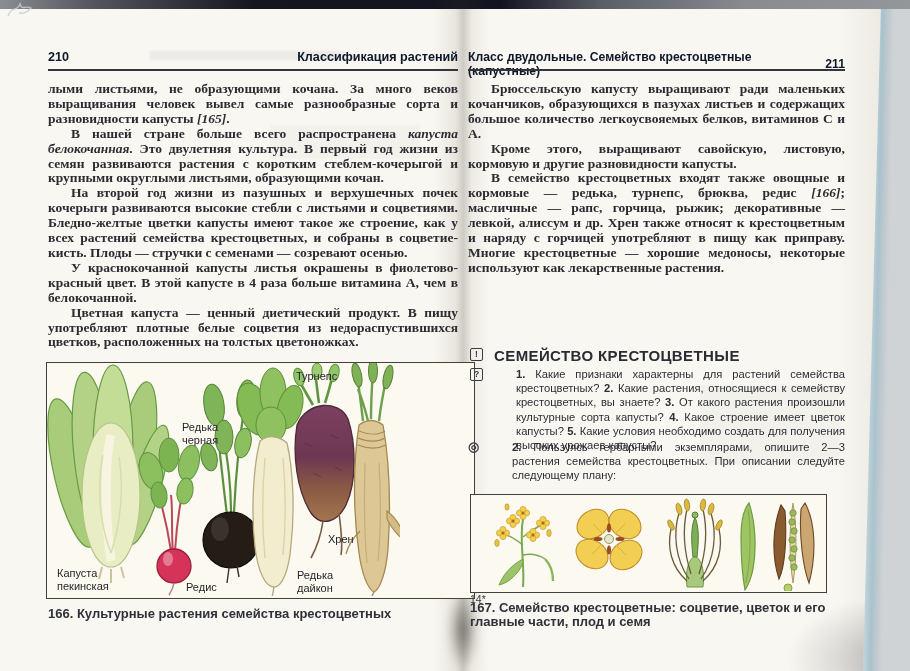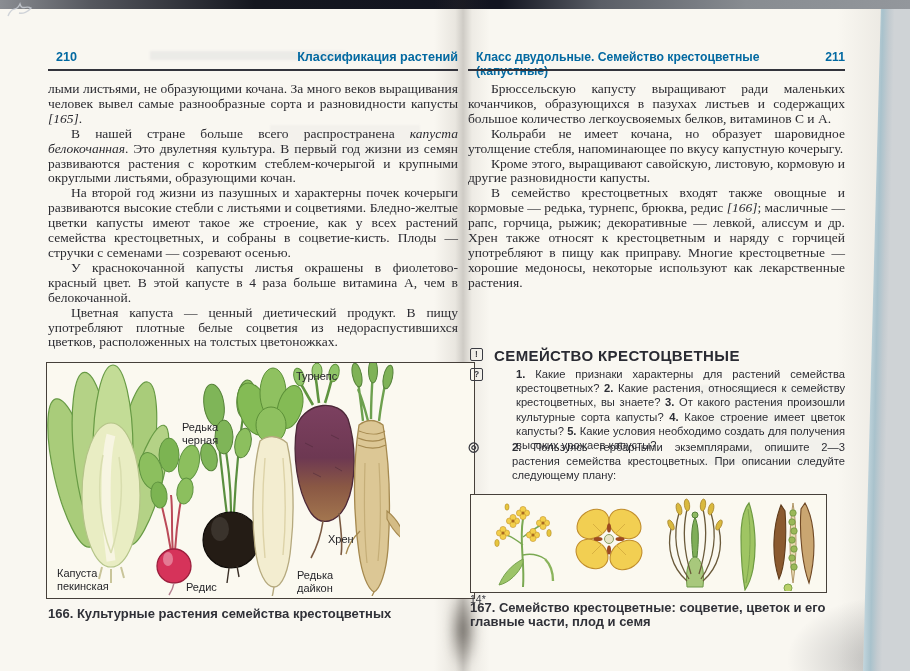--- a/index.html
+++ b/index.html
@@ -25,24 +25,24 @@
   .gutter{position:absolute;left:434px;top:0;width:56px;height:671px;z-index:5;pointer-events:none;
     background:linear-gradient(to right,rgba(90,80,68,0) 0%,rgba(90,80,68,0.10) 38%,rgba(55,48,42,0.22) 52%,rgba(90,80,68,0.07) 68%,rgba(90,80,68,0) 100%);}
   .gutter-blob{position:absolute;left:442px;top:575px;width:42px;height:110px;z-index:5;pointer-events:none;
     background:radial-gradient(closest-side,rgba(40,34,28,0.55),rgba(40,34,28,0) 75%);filter:blur(4px);}
   .doodle{position:absolute;left:5px;top:0;z-index:6;}
   .ghost{position:absolute;z-index:6;filter:blur(1.2px);pointer-events:none;}
   
   .page{position:absolute;top:0;z-index:7;color:#2b2b31;}
   .page-left{left:48px;width:410px;}
   .page-right{left:468px;width:377px;}
-  .running-head{position:absolute;left:8px;right:0;top:50px;display:flex;justify-content:space-between;
-    align-items:flex-start;font-family:"Liberation Sans",sans-serif;font-weight:bold;font-size:12.6px;color:#0369a1;}
+  .running-head{position:absolute;left:0;right:0;top:50px;display:flex;justify-content:space-between;
+    align-items:center;font-family:"Liberation Sans",sans-serif;font-weight:bold;font-size:12.6px;color:#0f172a;}
   .rule{position:absolute;left:0;right:0;top:69px;height:2.4px;background:#33343c;}
-  .body-text{position:absolute;left:0;right:0;top:82px;font-size:13.5px;line-height:14.9px;text-align:justify;}
+  .body-text{position:absolute;left:0;right:0;top:82px;font-size:13.5px;line-height:14.9px;text-align:justify;font-weight:bold;}
   .body-text p{margin:0;}
   .body-text p.ind{text-indent:23px;}
   .fig-box{position:absolute;box-sizing:border-box;background:#fbf9f0;border:1.6px solid #46403a;}
   .fig-left{left:-2px;top:362px;width:429px;height:237px;}
   .fig-right{left:2px;top:494px;width:357px;height:99px;border-width:1.2px;}
   .caption{position:absolute;font-family:"Liberation Sans",sans-serif;font-weight:bold;font-size:13px;
     line-height:14px;color:#303138;}
   .cap-left{left:0;top:607px;}
   .cap-right{left:2px;top:601px;font-weight:600;}
   .marker-row{position:absolute;display:flex;align-items:flex-start;
@@ -82,21 +82,21 @@
   <div class="page page-left">
     <div class="running-head">
       <span>210</span>
       <span>Классификация растений</span>
     </div>
     <div class="rule"></div>
 
     <div class="body-text">
       <p><span>лыми листьями, не образующими кочана. За много веков выращивания человек вывел самые разнообразные сорта и разновидности капусты </span><span style="font-style: italic;">[165]</span><span>.</span></p>
       <p class="ind"><span>В нашей стране больше всего распространена </span><span style="font-style: italic;">капуста белокочанная</span><span>. Это двулетняя культура. В первый год жизни из семян развиваются растения с коротким стеблем-кочерыгой и крупными округлыми листьями, образующими кочан.</span></p>
-      <p class="ind"><span>На второй год жизни из пазушных и характерны почек кочерыги развиваются высокие стебли с листьями и соцветиями. Бледно-желтые цветки капусты имеют такое же строение, как у всех растений семейства крестоцветных, и собраны в соцветие-кисть. Плоды — стручки с семенами — созревают осенью.</span></p>
+      <p class="ind"><span>На второй год жизни из пазушных и верхушечных почек кочерыги развиваются высокие стебли с листьями и соцветиями. Бледно-желтые цветки капусты имеют такое же строение, как у всех растений семейства крестоцветных, и собраны в соцветие-кисть. Плоды — стручки с семенами — созревают осенью.</span></p>
       <p class="ind"><span>У краснокочанной капусты листья окрашены в фиолетово-красный цвет. В этой капусте в 4 раза больше витамина А, чем в белокочанной.</span></p>
       <p class="ind"><span>Цветная капуста — ценный диетический продукт. В пищу употребляют плотные белые соцветия из недораспустившихся цветков, расположенных на толстых цветоножках.</span></p>
     </div>
 
     <div class="fig-box fig-left">
       <svg width="353" height="233" viewBox="0 0 353 233">
 
         <g>
           <ellipse cx="26" cy="110" rx="19" ry="76" fill="#a9cc7a" stroke="#679a44" stroke-width="1.2" transform="rotate(-13 26 110)"></ellipse>
           <ellipse cx="46" cy="93" rx="19" ry="84" fill="#b4d286" stroke="#679a44" stroke-width="1.2" transform="rotate(-6 46 93)"></ellipse>
@@ -189,21 +189,20 @@
 
   <div class="page page-right">
     <div class="running-head" style="font-size:12.2px;">
       <span>Класс двудольные. Семейство крестоцветные (капустные)</span>
       <span>211</span>
     </div>
     <div class="rule"></div>
 
     <div class="body-text">
       <p class="ind"><span>Брюссельскую капусту выращивают ради маленьких кочанчиков, образующихся в пазухах листьев и содержащих большое количество легкоусвояемых белков, витаминов С и А.</span></p>
-      <p class="ind"><span>Кольраби не имеет кочана, но образует шаровидное утолщение стебля, напоминающее по вкусу капустную кочерыгу.</span></p>
       <p class="ind"><span>Кроме этого, выращивают савойскую, листовую, кормовую и другие разновидности капусты.</span></p>
       <p class="ind"><span>В семейство крестоцветных входят также овощные и кормовые — редька, турнепс, брюква, редис </span><span style="font-style: italic;">[166]</span><span>; масличные — рапс, горчица, рыжик; декоративные — левкой, алиссум и др. Хрен также относят к крестоцветным и наряду с горчицей употребляют в пищу как приправу. Многие крестоцветные — хорошие медоносы, некоторые используют как лекарственные растения.</span></p>
     </div>
 
     <div class="marker-row" style="left:2px;top:347px;">
       <span class="sq-icon">!</span>
       <span class="sec-title">СЕМЕЙСТВО КРЕСТОЦВЕТНЫЕ</span>
     </div>
 
     <div class="marker-row" style="left:2px;top:367px;right:0;">

